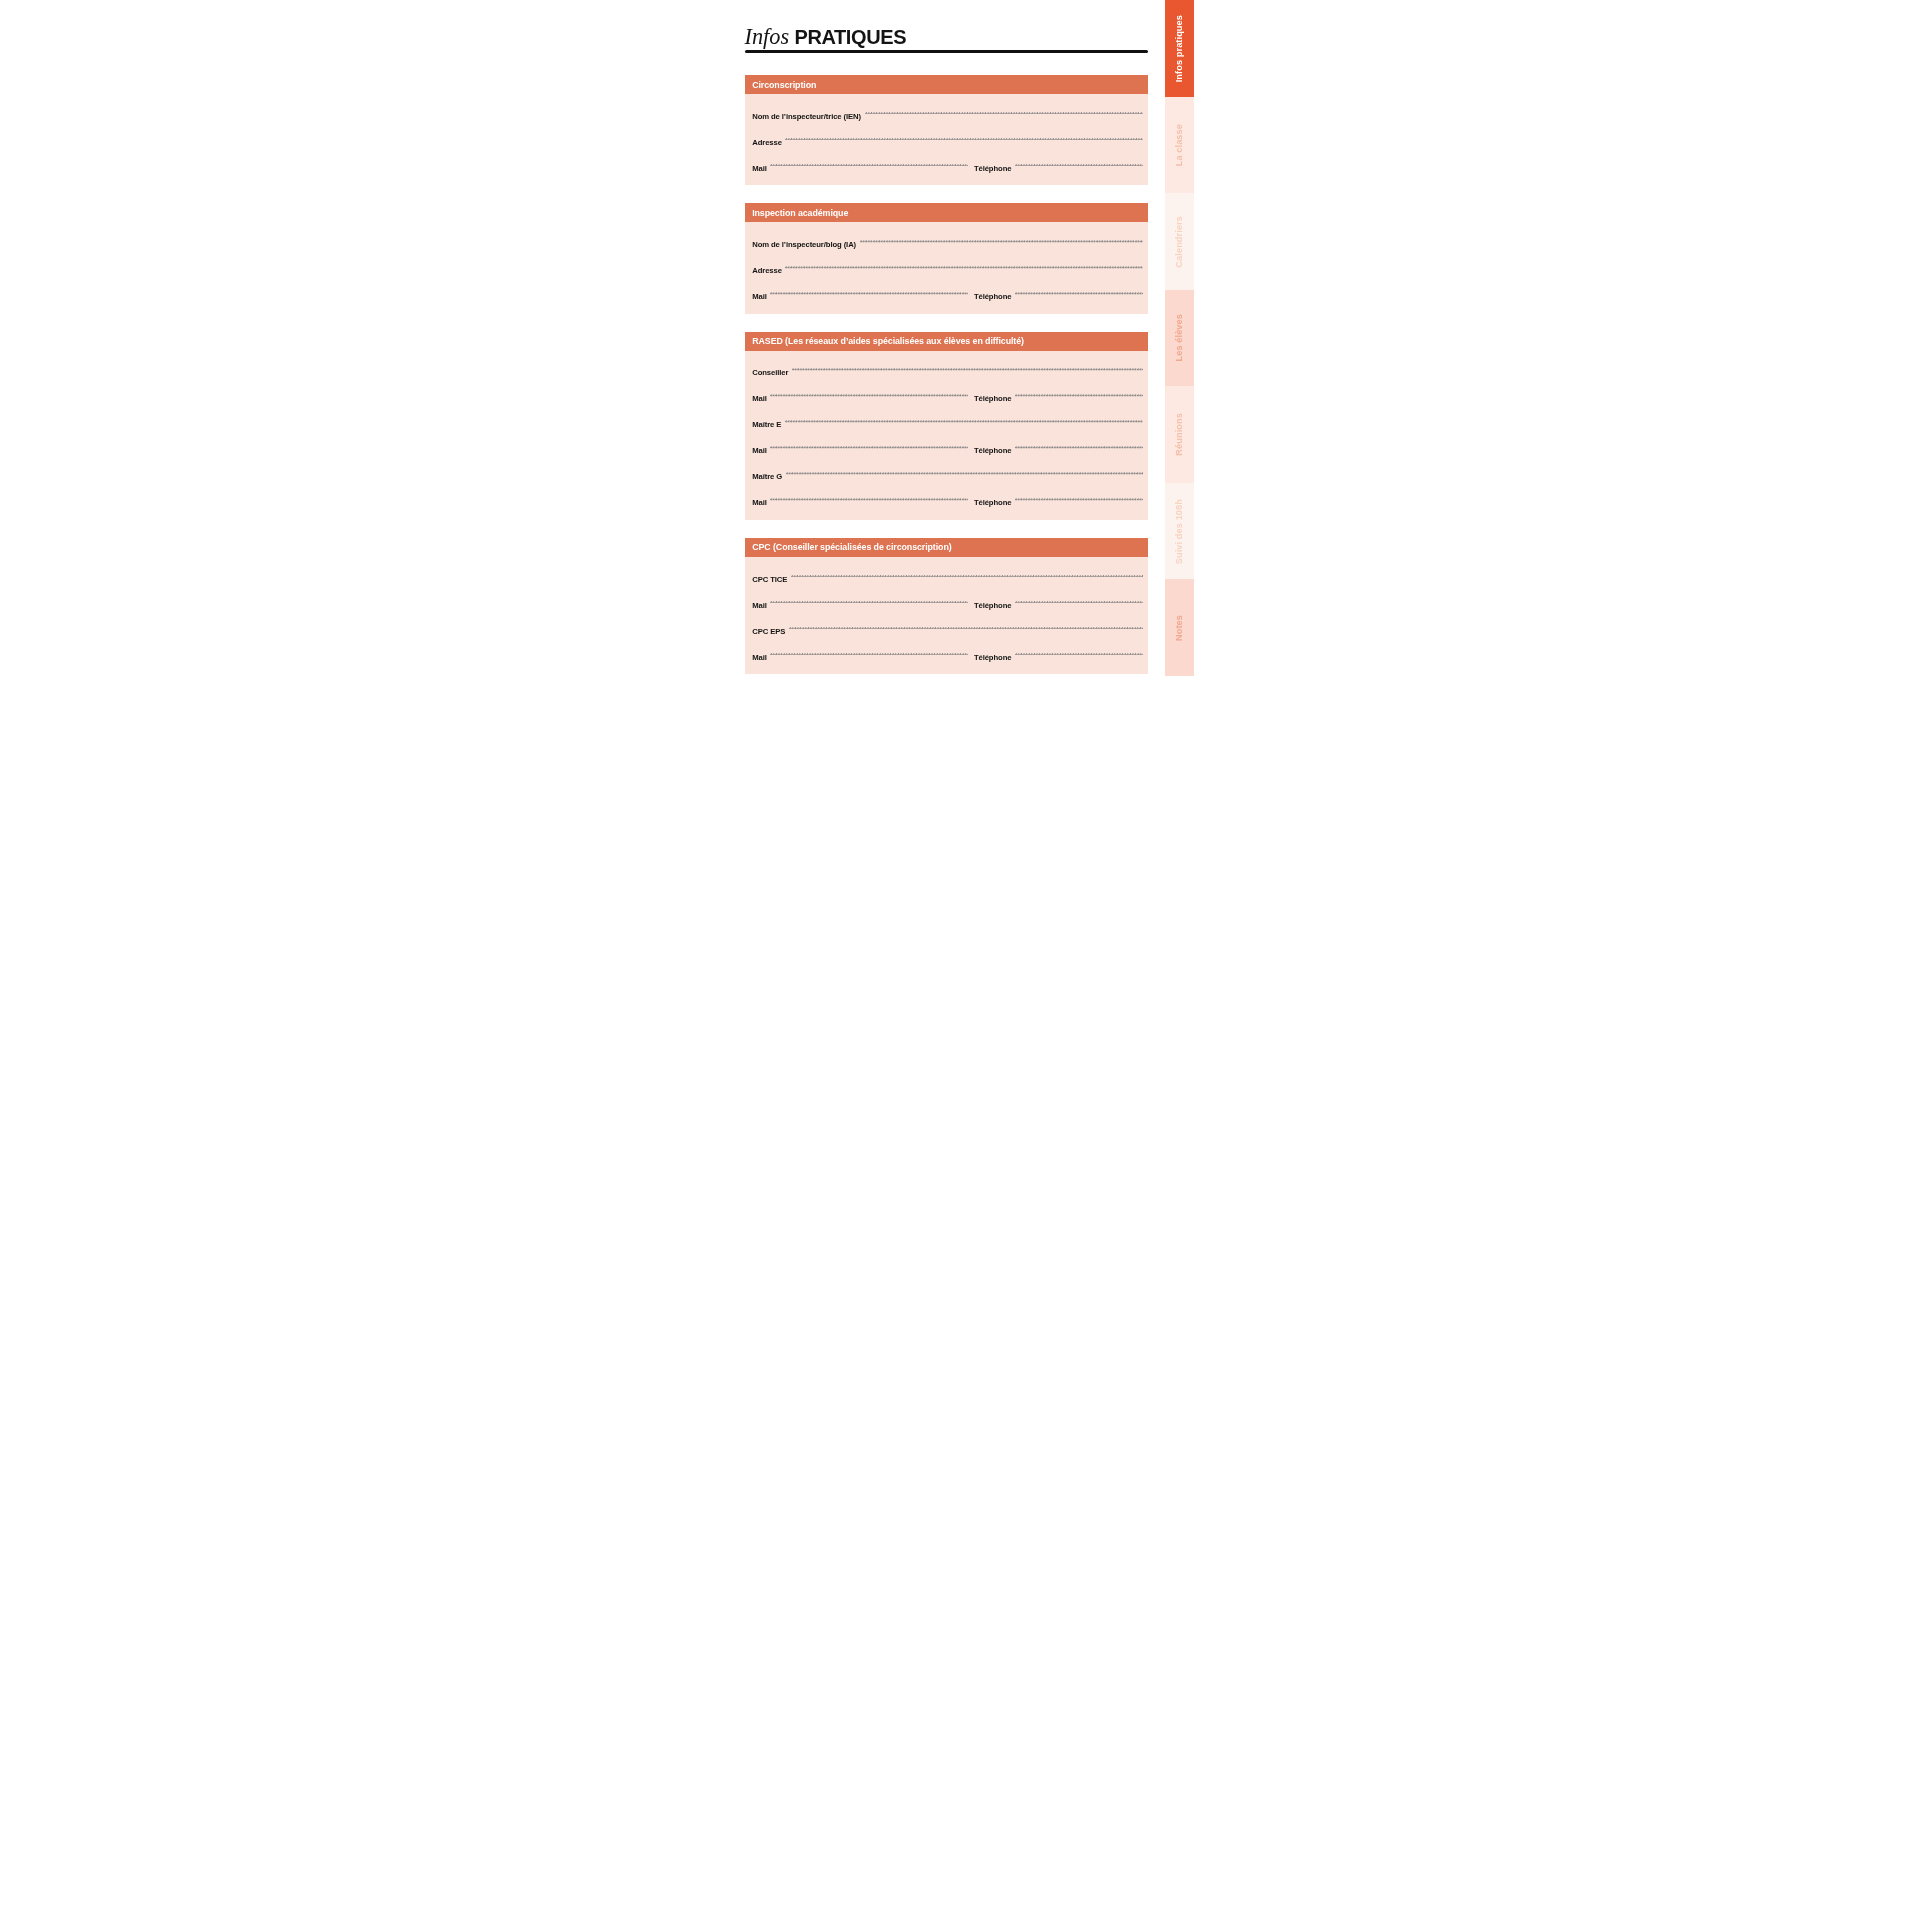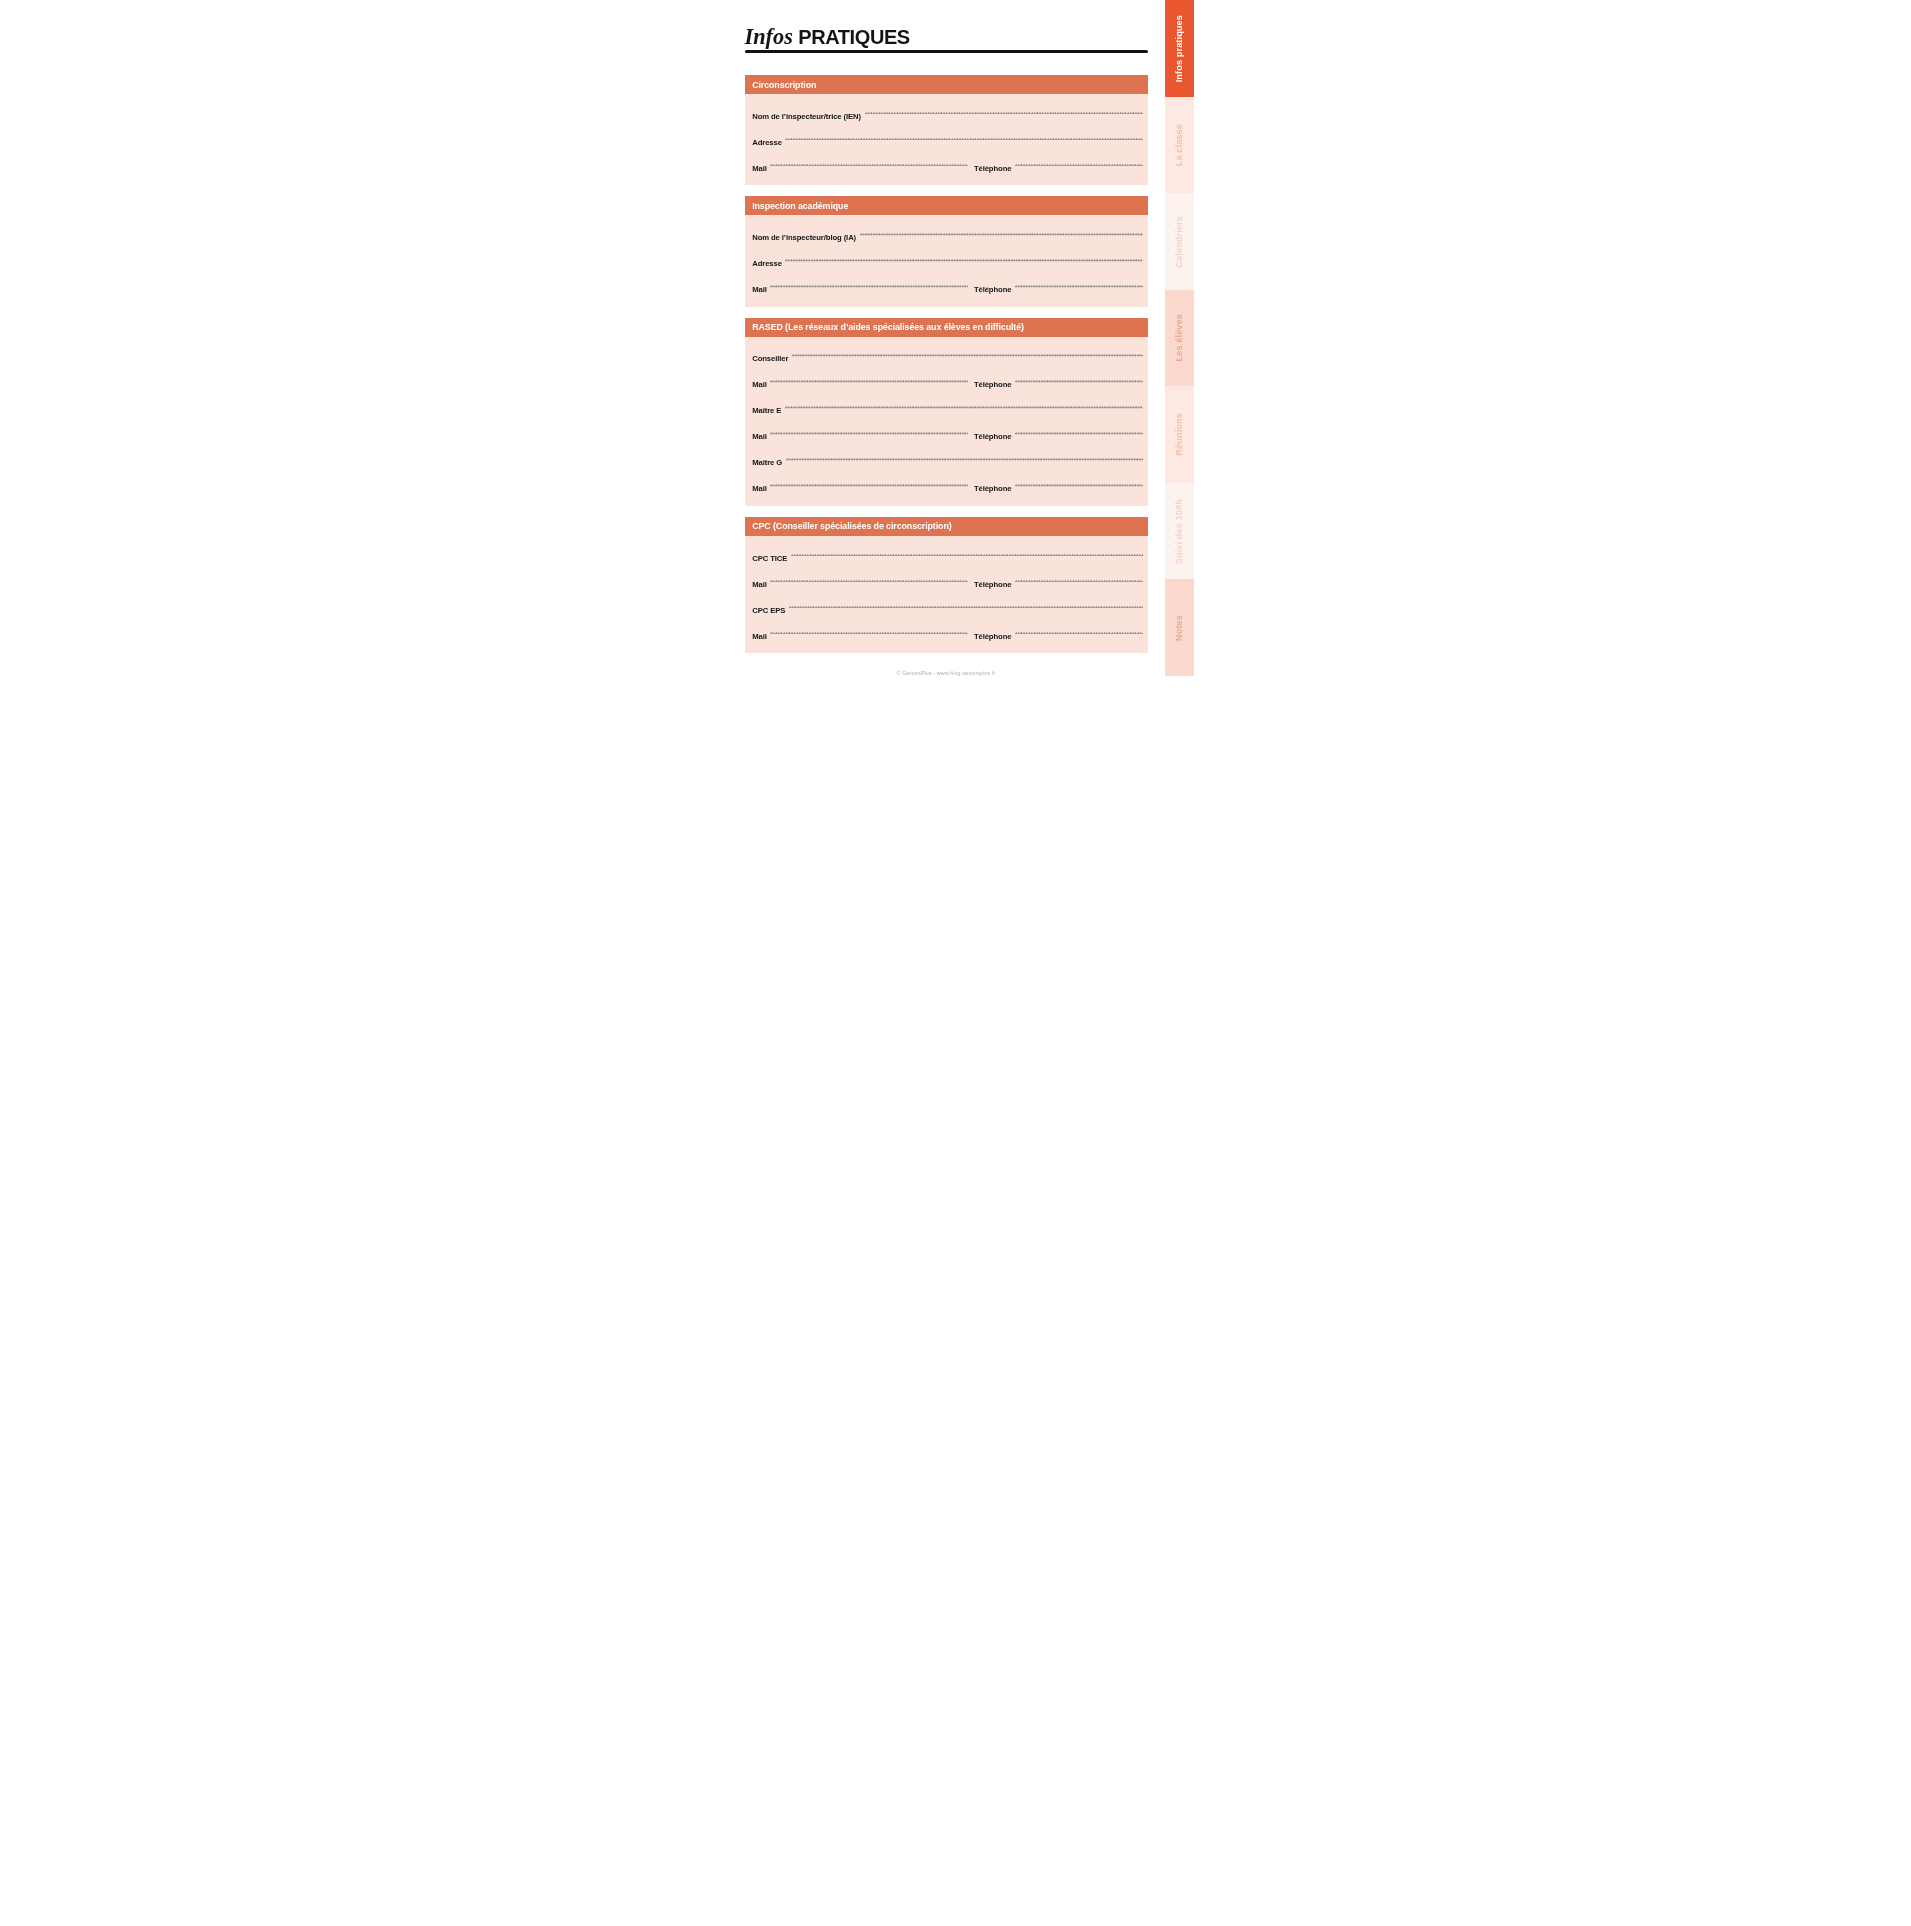--- a/index.html
+++ b/index.html
@@ -24,32 +24,32 @@
     display:flex;
   }
   
   .content{
     width:448px;flex:0 0 448px;
     padding:25px 17px 0 28px;
   }
   .title-line{display:flex;align-items:baseline;gap:5.4px;}
   .title-script{
     font-family:"Liberation Serif", serif;
-    font-style:italic;font-weight:bold;
+    font-style:italic;font-weight:normal;
     font-size:22.3px;line-height:1.05;
   }
   .title-main{
     font-family:"Liberation Sans", sans-serif;
     font-weight:bold;font-size:20px;letter-spacing:-0.4px;line-height:1.1;
   }
   .title-rule{
     margin-top:1.5px;height:3.5px;background:#111;border-radius:1.9px;
   }
   #sections{margin-top:21.6px;}
-  .card{margin-bottom:11px;}
+  .card{margin-bottom:18px;}
   .card-header{
     background:var(--header-orange);
     color:#ffffff;
     height:19px;
     display:flex;align-items:center;
     padding:0 7.7px;
     font-size:8.9px;font-weight:bold;letter-spacing:-0.1px;
   }
   .card-body{
     background:var(--body-pink);

